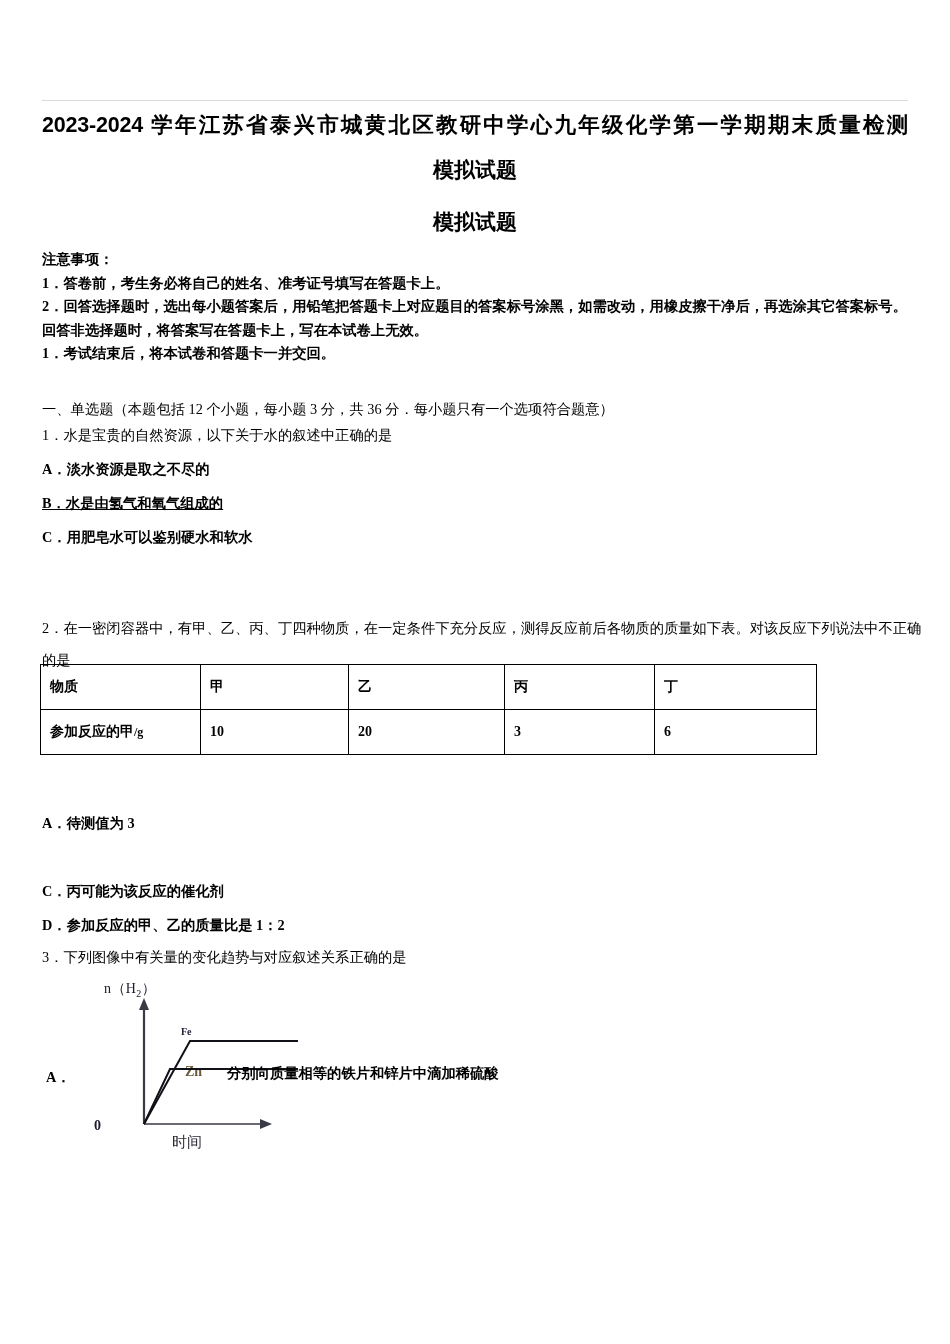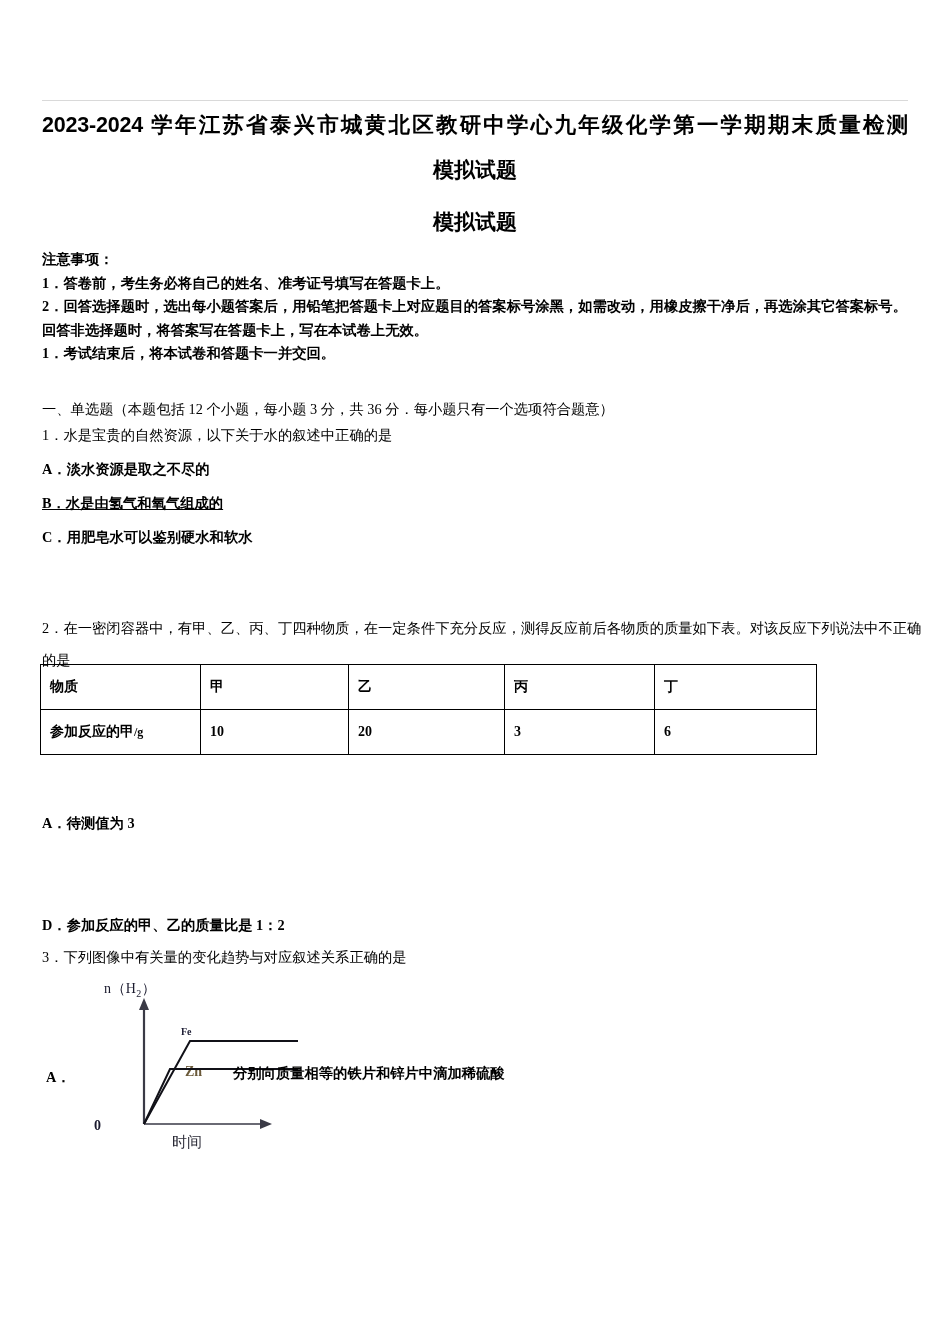--- a/index.html
+++ b/index.html
@@ -226,21 +226,21 @@
     position: absolute;
     left: 143px;
     top: 86px;
     font-size: 14px;
     font-weight: bold;
     color: #6b5a3a;
     font-family: "Liberation Serif", "DejaVu Serif", serif;
   }
   .fig-caption {
     position: absolute;
-    left: 191px;
+    left: 185px;
     top: 86px;
     font-size: 14.3px;
     font-weight: bold;
     white-space: nowrap;
   }
 </style>
 </head>
 <body>
 
 <div class="page">
@@ -293,20 +293,23 @@
         <td class="c2">20</td>
         <td class="c3">3</td>
         <td class="c4">6</td>
       </tr>
     </tbody>
   </table>
 
   <div class="opt q2a">
     <span class="mark">A．</span><span>待测值为 3</span>
   </div>
+  <div class="opt q2c">
+    <span class="mark">C．</span><span>丙可能为该反应的催化剂</span>
+  </div>
   <div class="opt q2d">
     <span class="mark">D．</span><span>参加反应的甲、乙的质量比是 1：2</span>
   </div>
 
   <div class="q3-stem">
     <span>3．</span><span>下列图像中有关量的变化趋势与对应叙述关系正确的是</span>
   </div>
 
   <div class="figure-wrap">
 

